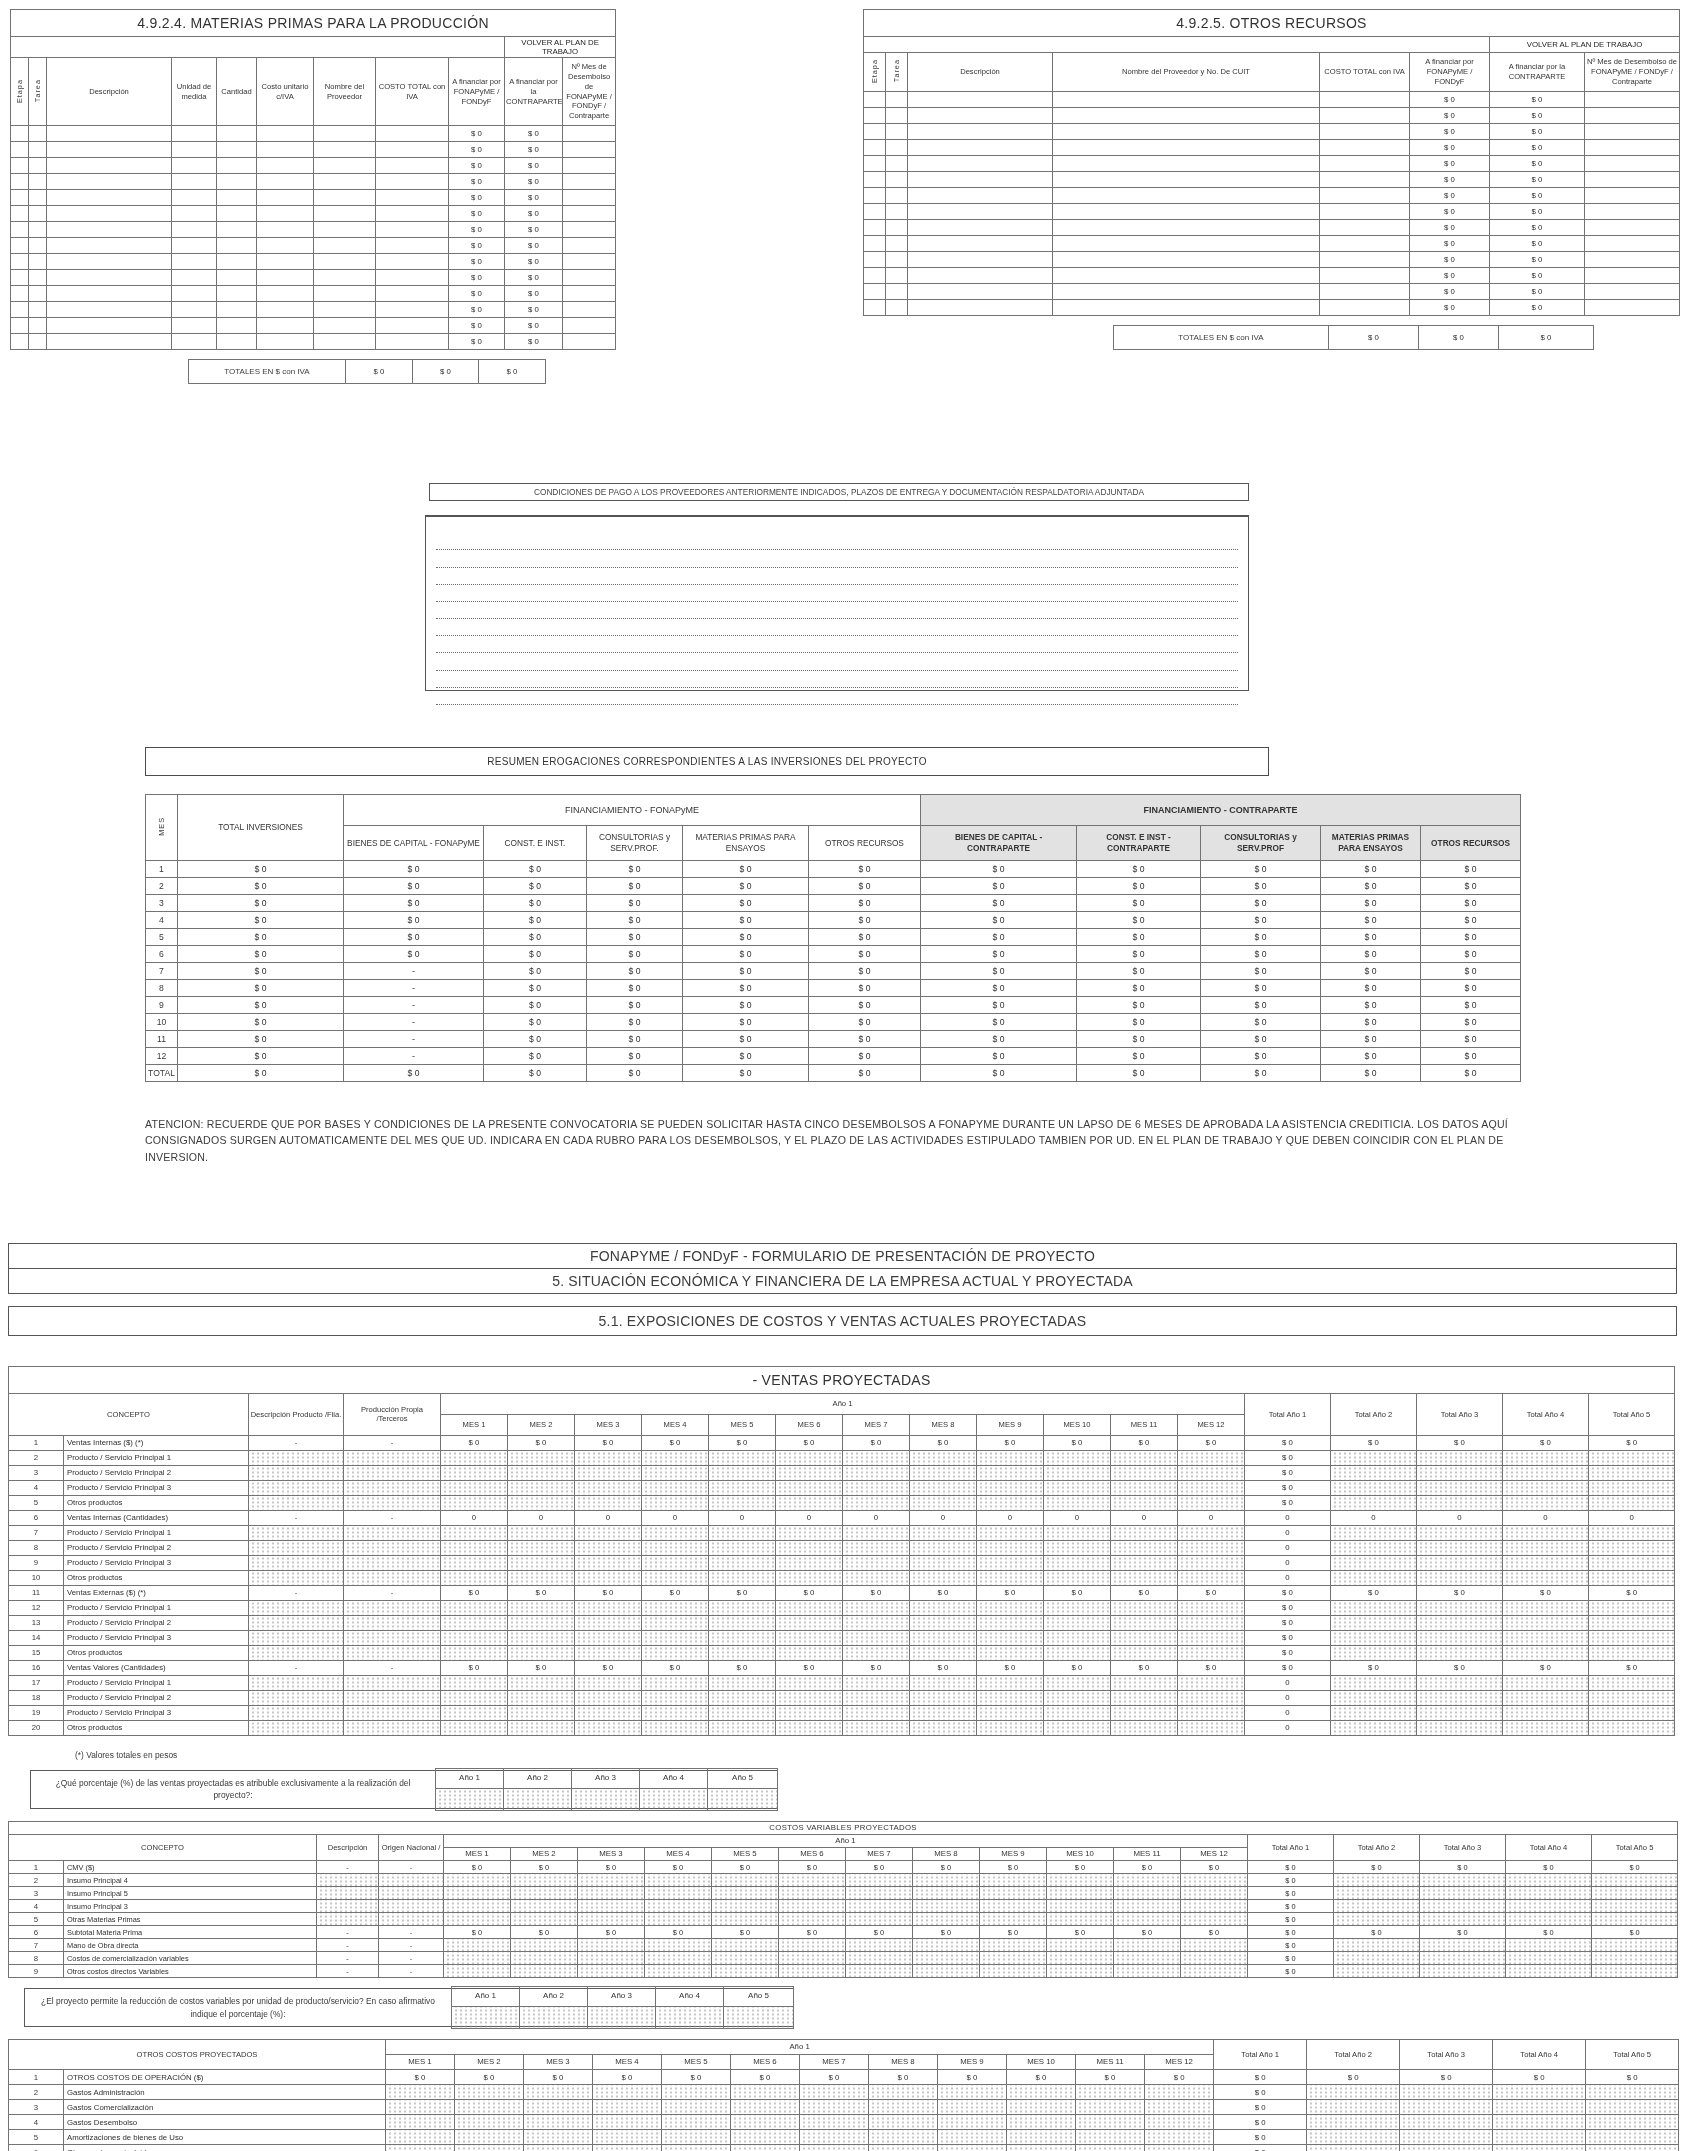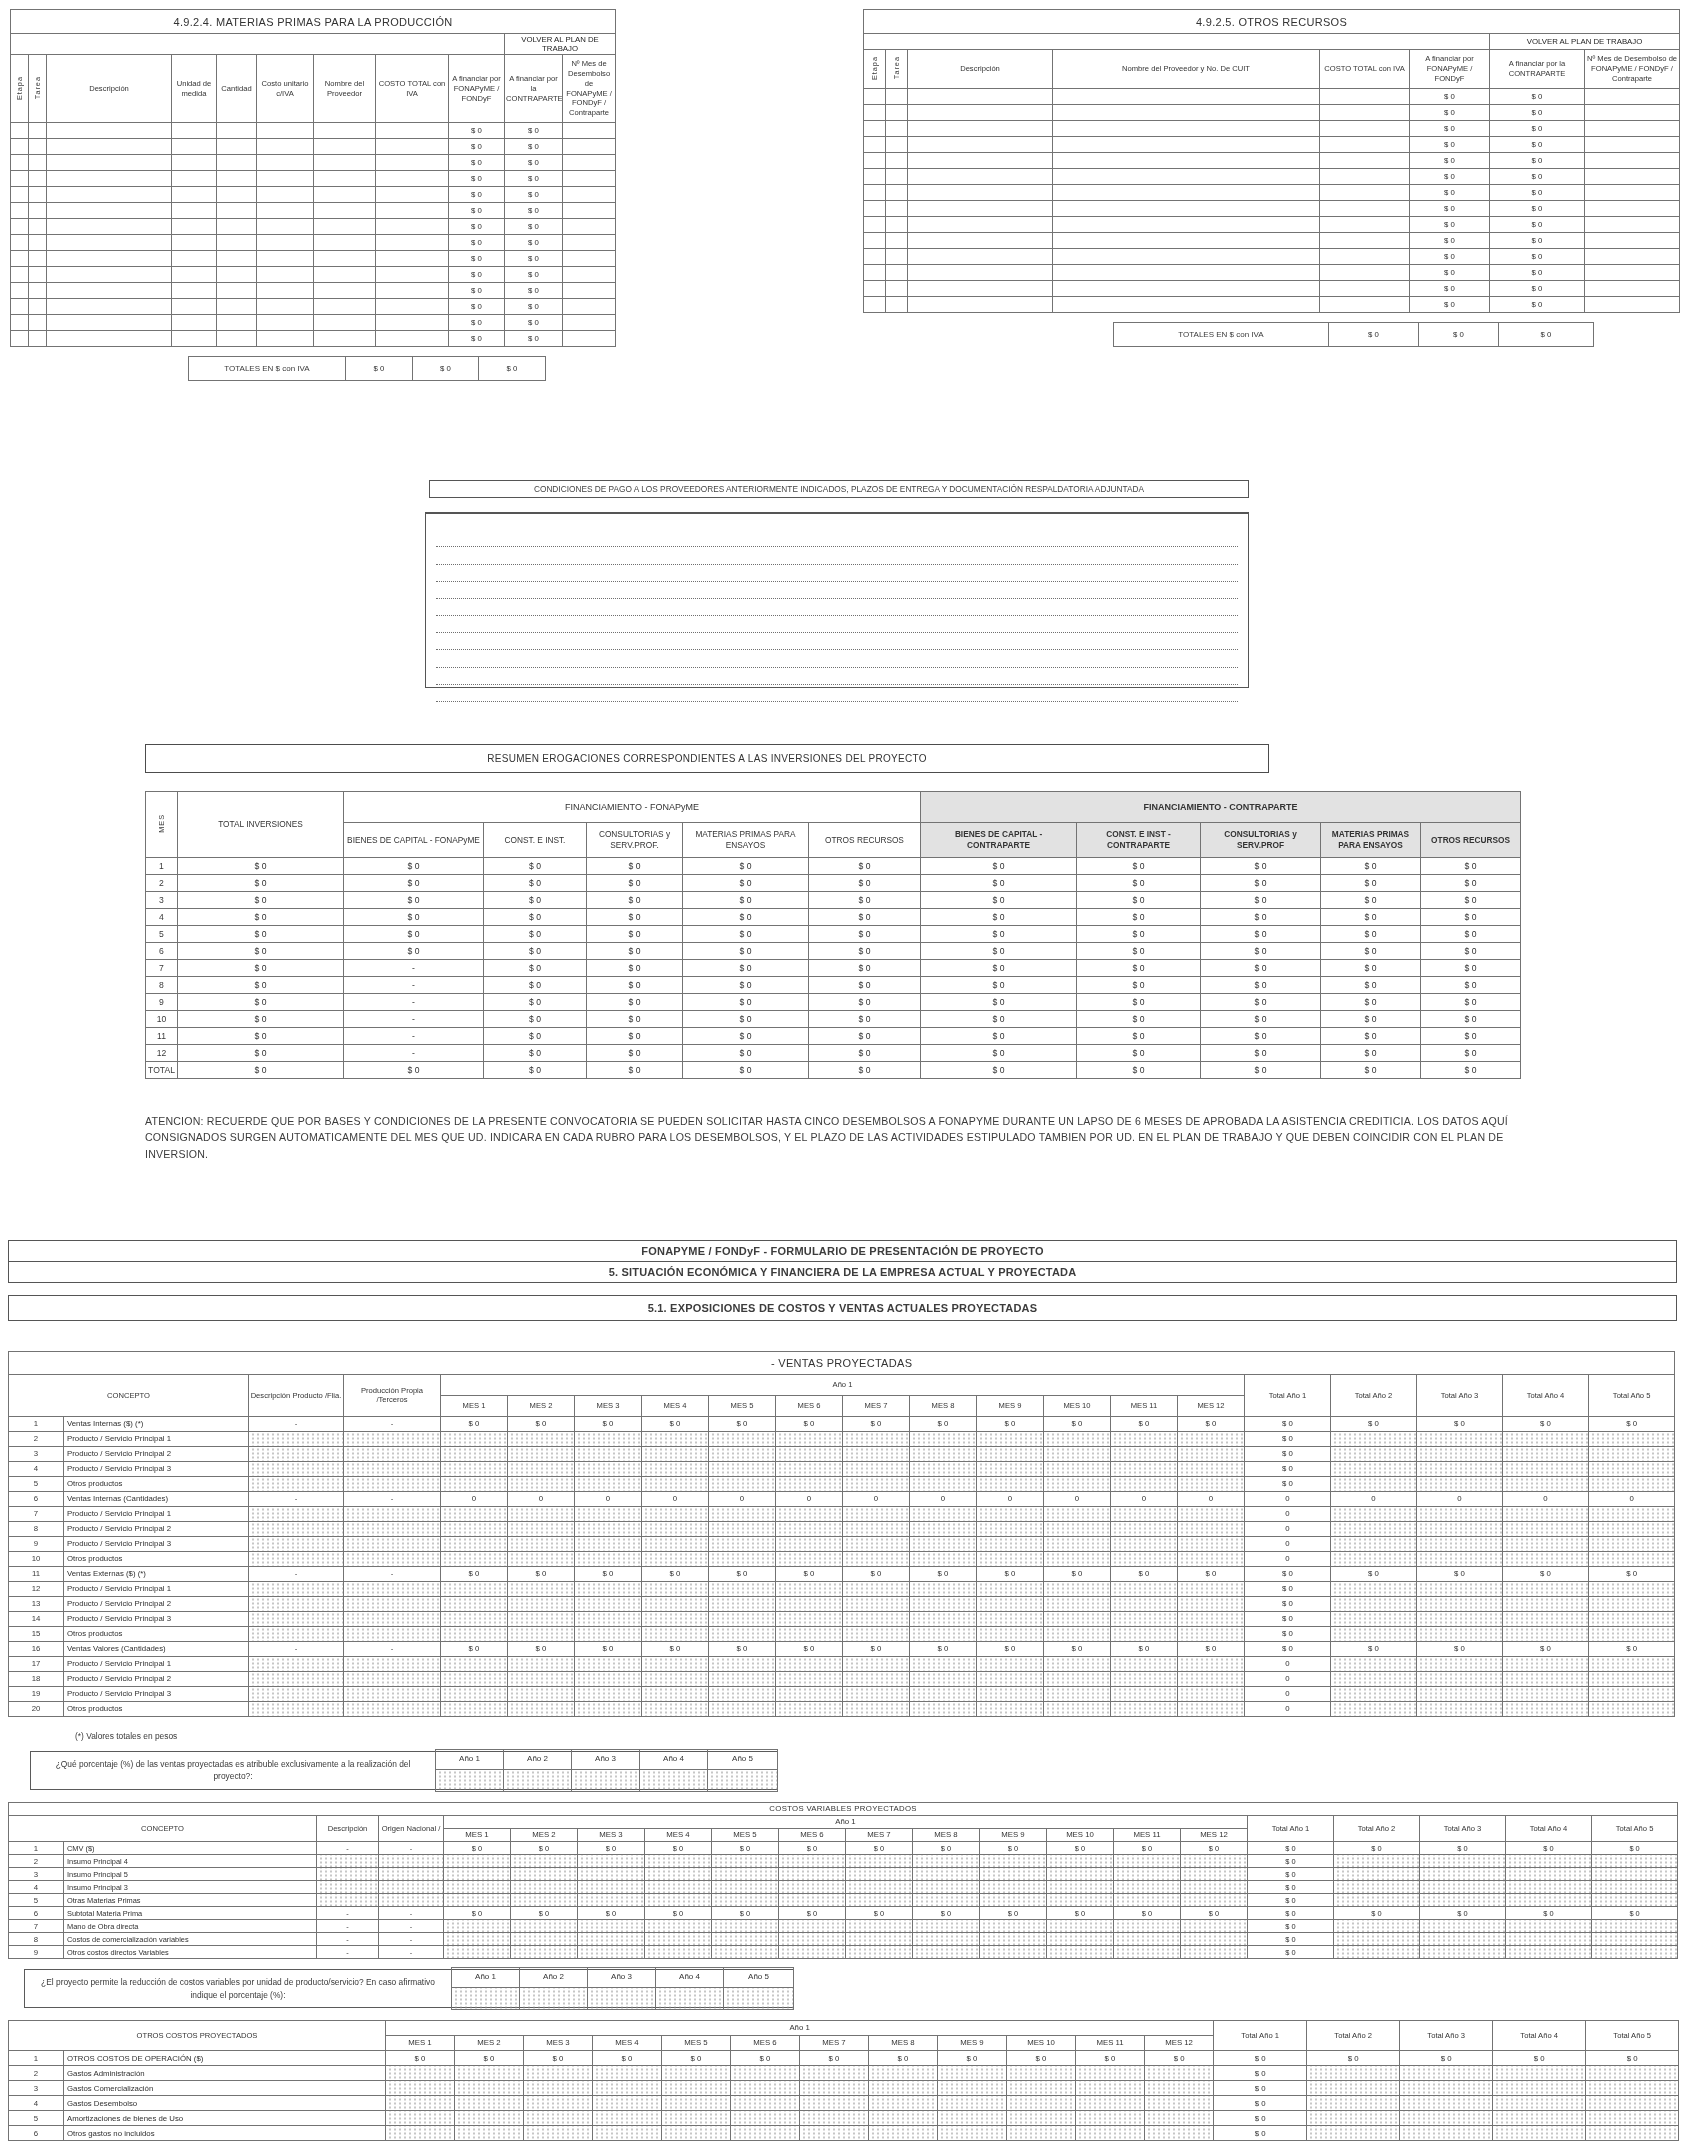--- a/index.html
+++ b/index.html
@@ -4,21 +4,21 @@
 <style>
   html,body{margin:0;padding:0;}
   body{
     width:1685px;height:2151px;position:relative;overflow:hidden;
     background:#ffffff;color:#3a3a3a;
     font-family:"Liberation Sans", sans-serif;
   }
   table{border-collapse:collapse;table-layout:fixed;}
   td{border:1px solid #737373;overflow:hidden;vertical-align:middle;}
   table.frame{border:1.5px solid #4c4c4c;}
-  .t{text-align:center;font-size:11px;padding:5px 2px;letter-spacing:.3px;color:#333;}
+  .t{text-align:center;font-size:14px;padding:5px 2px;letter-spacing:.3px;color:#333;}
   .h{text-align:center;font-size:7.6px;line-height:1.3;padding:4px 1px;color:#333;}
   .gh{text-align:center;font-size:9px;padding:8px 2px;color:#333;}
   .gy{background:#e2e2e2;font-weight:bold;}
   .vh{text-align:center;font-size:7.3px;padding:2px 0;}
   .vtxt{writing-mode:vertical-rl;transform:rotate(180deg);display:inline-block;letter-spacing:1px;}
   .v{text-align:center;font-size:7.8px;color:#2f2f2f;}
   .lbl{font-size:7.8px;text-align:left;padding:0 3px;white-space:nowrap;color:#2f2f2f;}
   .num{text-align:center;font-size:7.8px;}
   .volver{text-align:center;font-size:7.8px;color:#222;}
   .dot{background-image:radial-gradient(#8f8f8f .7px, transparent .85px);background-size:5px 4px;background-position:1px 1px;}
@@ -45,22 +45,22 @@
     font-size:10px;letter-spacing:.3px;padding:8px 0;color:#333;}
   .tabC{margin:18px 0 0 145px;}
   .tabC td{height:14px;}
   .tabC .v,.tabC .num{font-size:8.6px;}
   .tabC .h{font-size:8.3px;padding:6px 2px;}
 
   .atencion{margin:34px 0 0 145px;width:1392px;font-size:10.6px;line-height:1.55;
     color:#3c3c3c;letter-spacing:.2px;}
 
   .bars{margin-top:78px;}
-  .bar{margin:0 8px;border:1px solid #555;text-align:center;font-size:11px;
-    padding:4px 0;color:#3c3c3c;letter-spacing:.2px;font-weight:bold;}
+  .bar{margin:0 8px;border:1px solid #555;text-align:center;font-size:14px;
+    padding:4px 0;color:#3c3c3c;letter-spacing:.2px;}
   .bar2{margin-top:-1px;}
   .bar3{margin-top:12px;padding:6px 0;}
 
   .tabD{margin:30px 0 14px 8px;}
   .tabD td{height:12px;}
   .tabE{margin:12px 0 0 8px;}
   .tabE td{height:10px;}
   .tabE .lbl,.tabE .v{font-size:7.4px;}
   .tabF{margin:12px 0 0 8px;}
   .tabF td{height:12px;}

